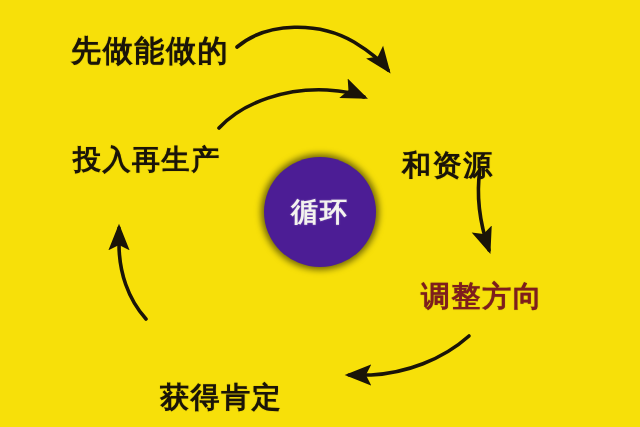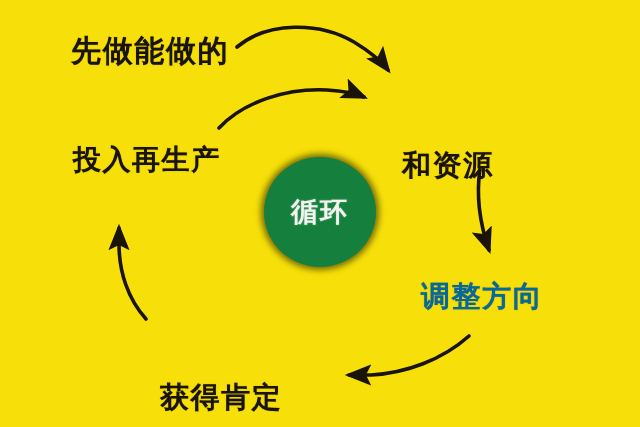--- a/index.html
+++ b/index.html
@@ -92,31 +92,31 @@
       <path id="arrow-inner-top" d="M219,128 C244,101 288,88 327,90 C345,91 357,94 364,97" stroke-width="3.6" marker-end="url(#ah)" stroke="#1A1408"></path>
 
       <path id="arrow-right-down" d="M480,169 C476,196 480,224 489,250" stroke-width="3.6" marker-end="url(#ah)" stroke="#1A1408"></path>
 
       <path id="arrow-bottom-left" d="M469,336 C442,360 406,373 371,375 C360,375 354,375 349,375" stroke-width="3.6" marker-end="url(#ah)" stroke="#1A1408"></path>
 
       <path id="arrow-left-up" d="M146,319 C128,299 119,272 119,244 C119,236 119,232 119,228" stroke-width="3.6" marker-end="url(#ah)" stroke="#1A1408"></path>
     </g>
   </svg>
 
-  <div id="hub" style="left: 264px; top: 157px; width: 112px; height: 110px; background: #15803d;">
+  <div id="hub" style="left: 264px; top: 157px; width: 112px; height: 110px; background: #4c1d95;">
     <span id="hub-text" style="color: rgb(244, 243, 239);">循环</span>
   </div>
 
   <div class="label" id="lbl-0" style="color: rgb(26, 20, 8);">先做能做的</div>
 
   <div class="label two-line" id="lbl-1" style="color: rgb(26, 20, 8);">
     <span class="ln">和资源</span>
   </div>
 
-  <div class="label" id="lbl-2" style="color: #0369a1;">调整方向</div>
+  <div class="label" id="lbl-2" style="color: #7f1d1d;">调整方向</div>
 
   <div class="label two-line" id="lbl-3" style="color: rgb(26, 20, 8);">
     <span class="ln">获得肯定</span>
     
   </div>
 
   <div class="label" id="lbl-4" style="color: rgb(26, 20, 8);">投入再生产</div>
 
 </div>
 

